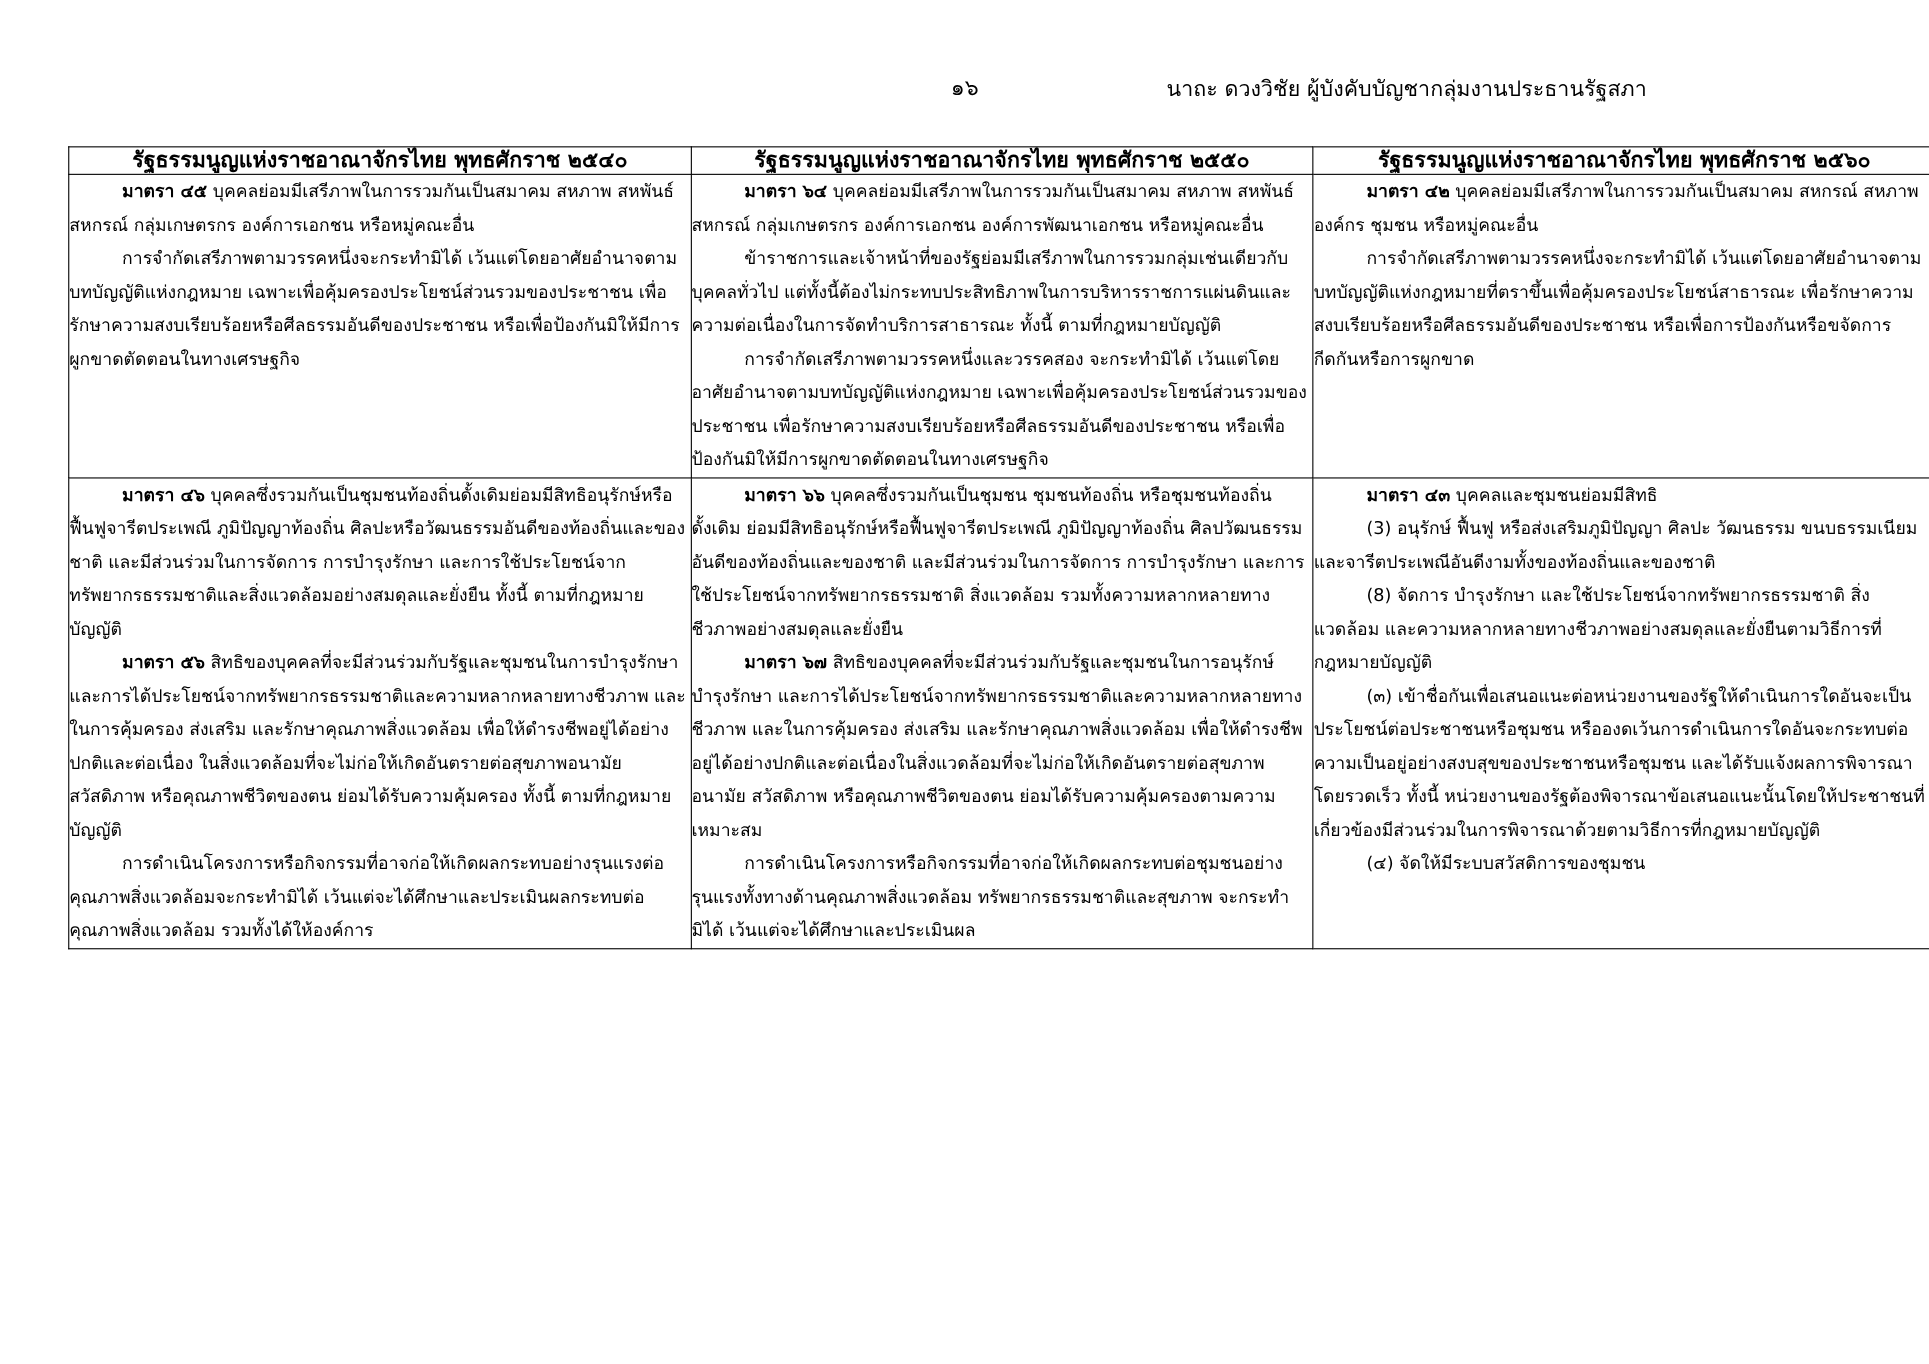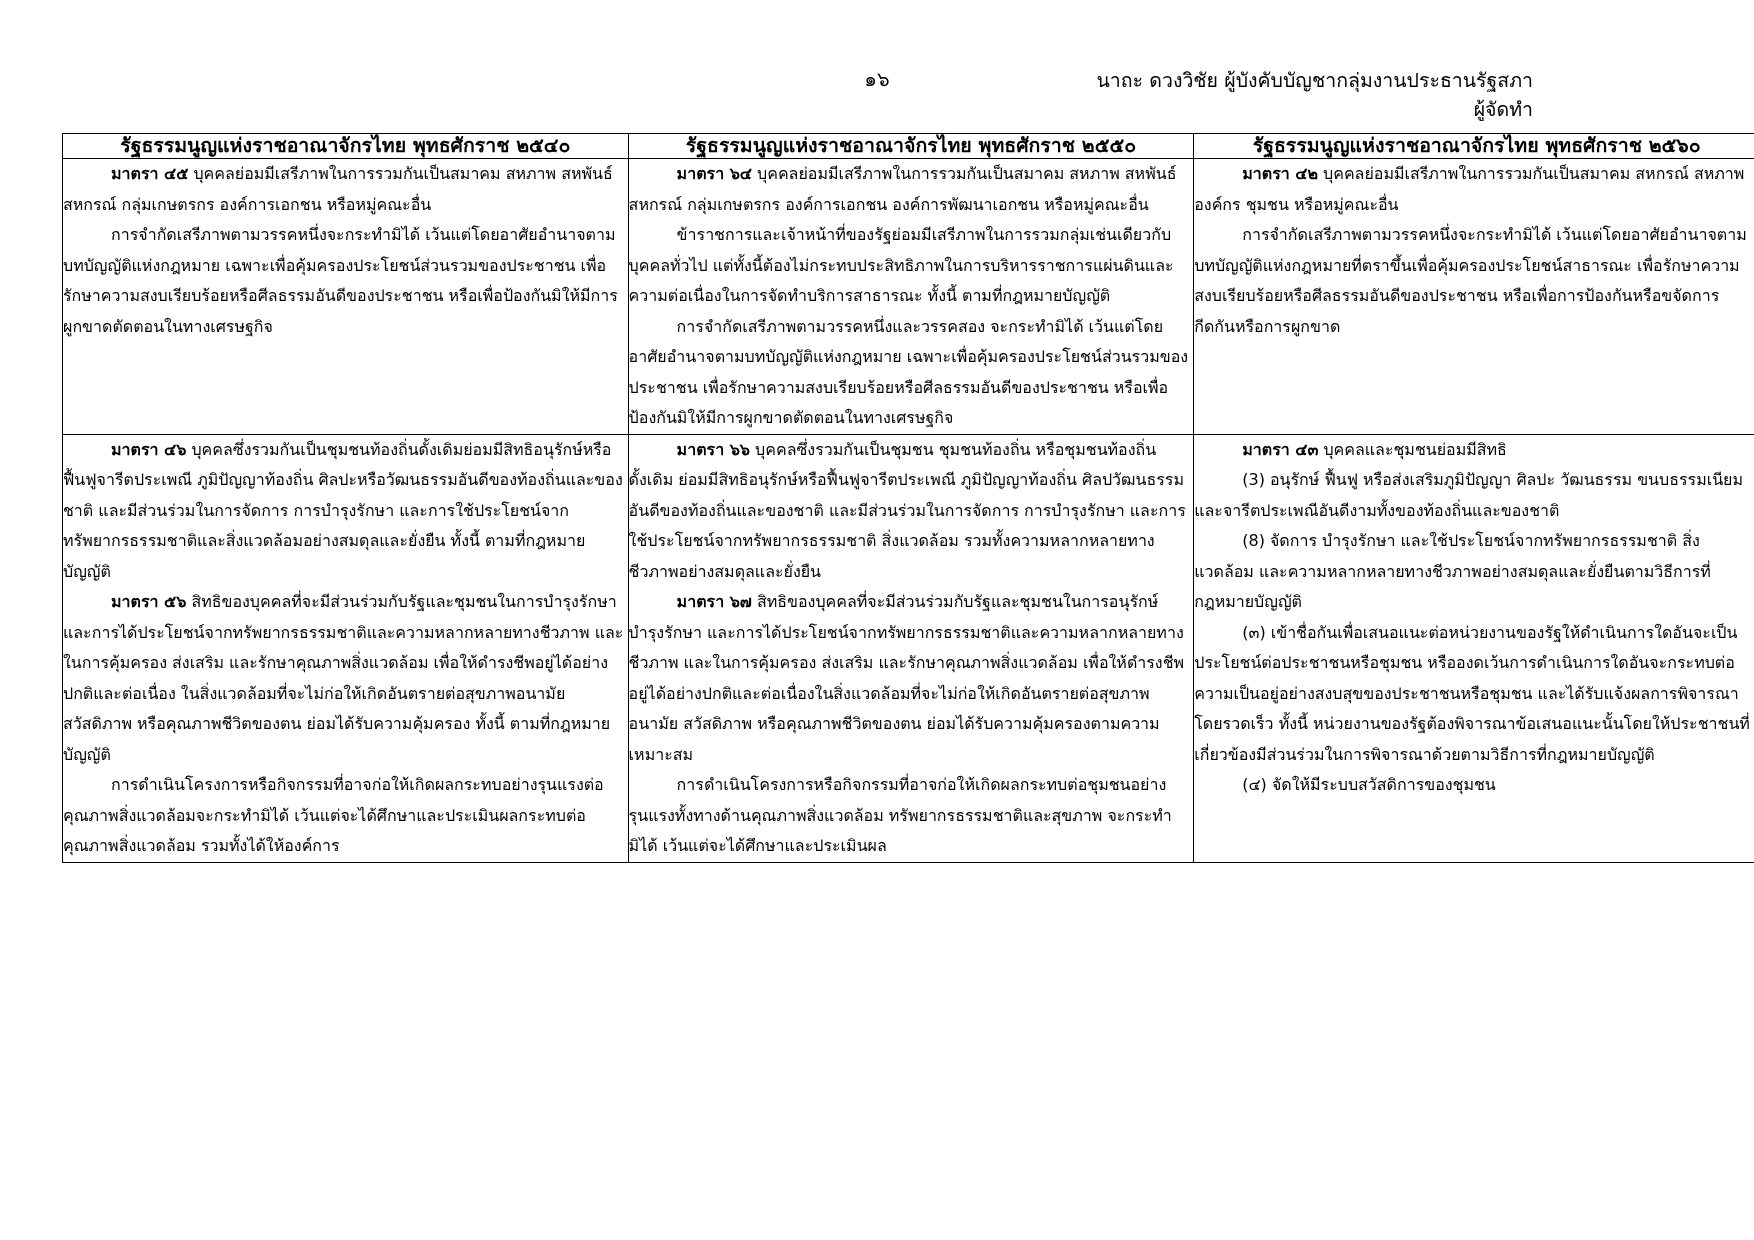--- a/index.html
+++ b/index.html
@@ -22,36 +22,35 @@
     box-sizing: border-box;
     padding: 0;
   }
   
   .header {
     position: absolute;
     top: 66px;
     left: 0;
     width: 1622px;
     height: 60px;
-    padding-left: 36px;
   }
   .page-number {
     position: absolute;
     left: 0;
     top: 0;
     width: 1754px;
     text-align: center;
     font-size: 20px;
     line-height: 26px;
   }
   .author-block {
     position: absolute;
     right: 125px;
     top: 0;
-    text-align: right;
+    text-align: left;
     font-size: 19.5px;
     line-height: 29px;
   }
   .author-line-1 { white-space: nowrap; }
   .author-line-2 { white-space: nowrap; }
 
   
   .doc-table {
     position: absolute;
     left: 62px;
@@ -94,21 +93,20 @@
 </style>
 </head>
 <body>
 
 <div class="page">
 
   <div class="header">
     <div class="page-number">๑๖</div>
     <div class="author-block">
       <div class="author-line-1">นาถะ  ดวงวิชัย ผู้บังคับบัญชากลุ่มงานประธานรัฐสภา</div>
-      <div class="author-line-2">ผู้จัดทำ</div>
     </div>
   </div>
 
   <table class="doc-table">
     <colgroup>
       <col style="width:33.33%">
       <col style="width:33.33%">
       <col style="width:33.34%">
     </colgroup>
     <thead>

